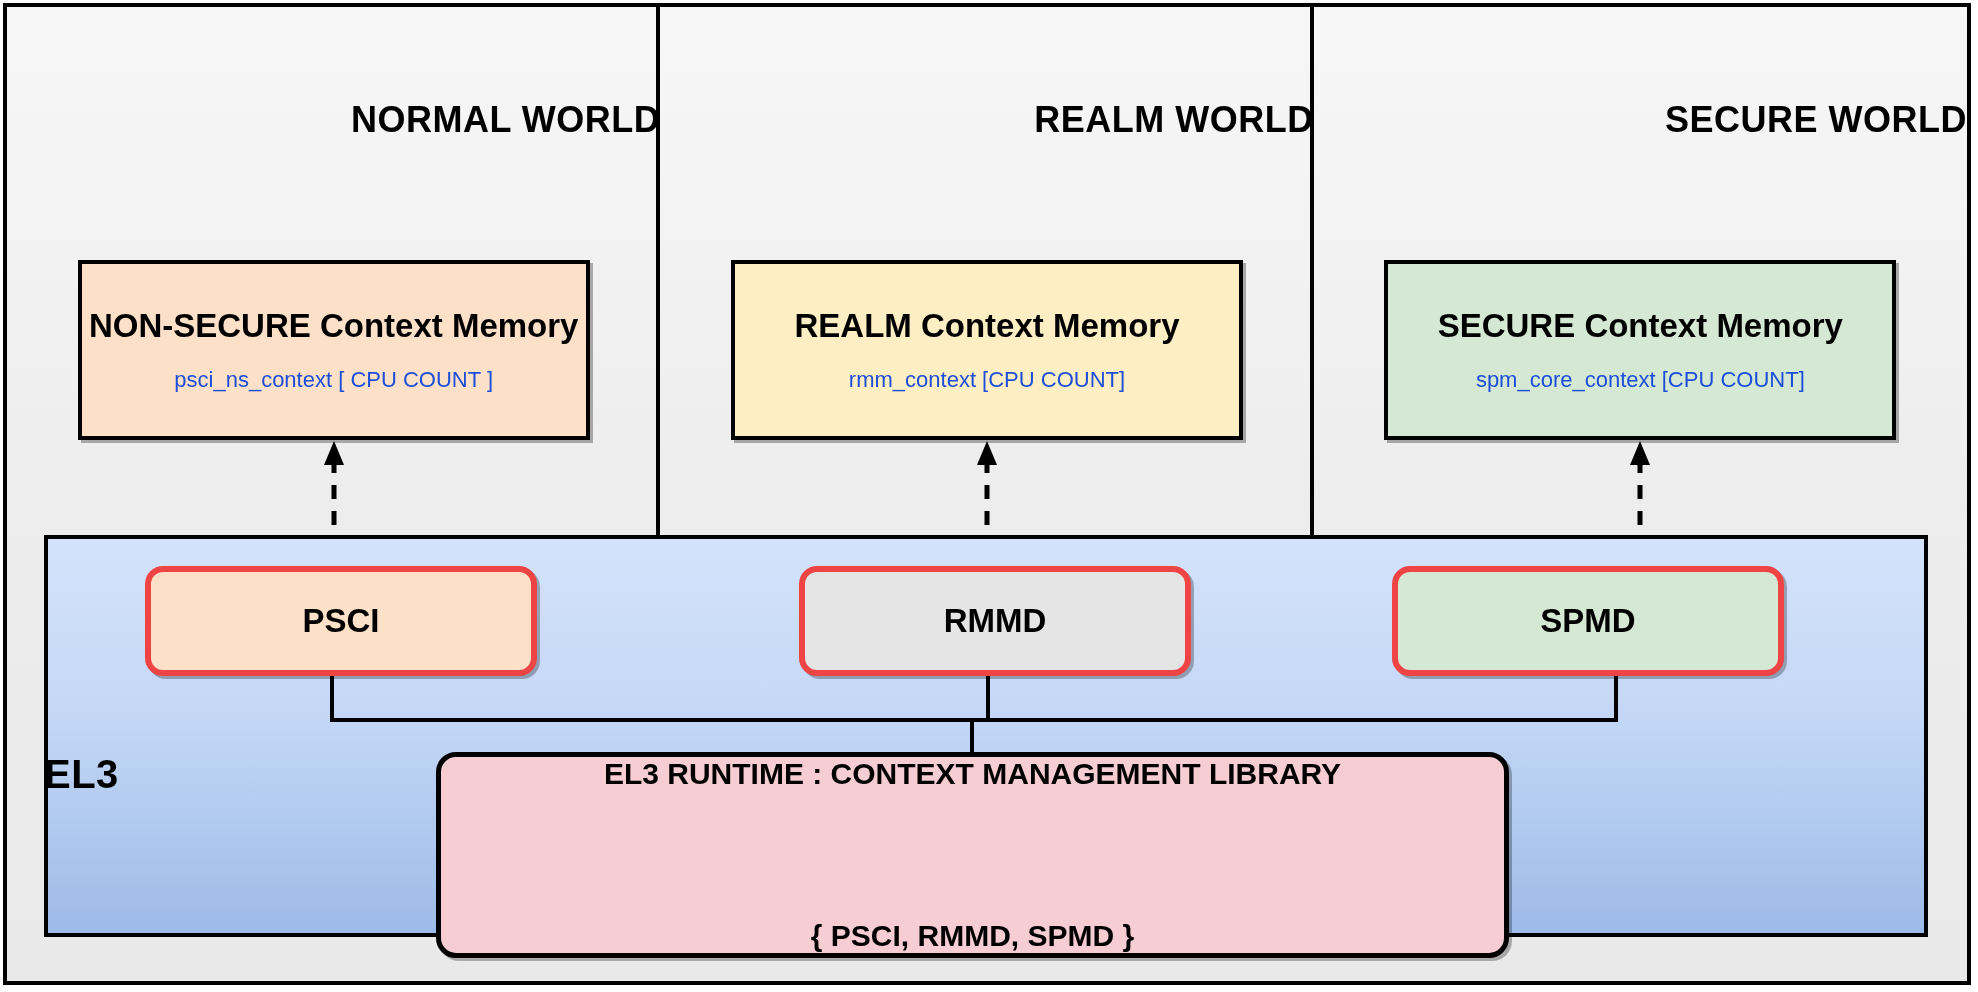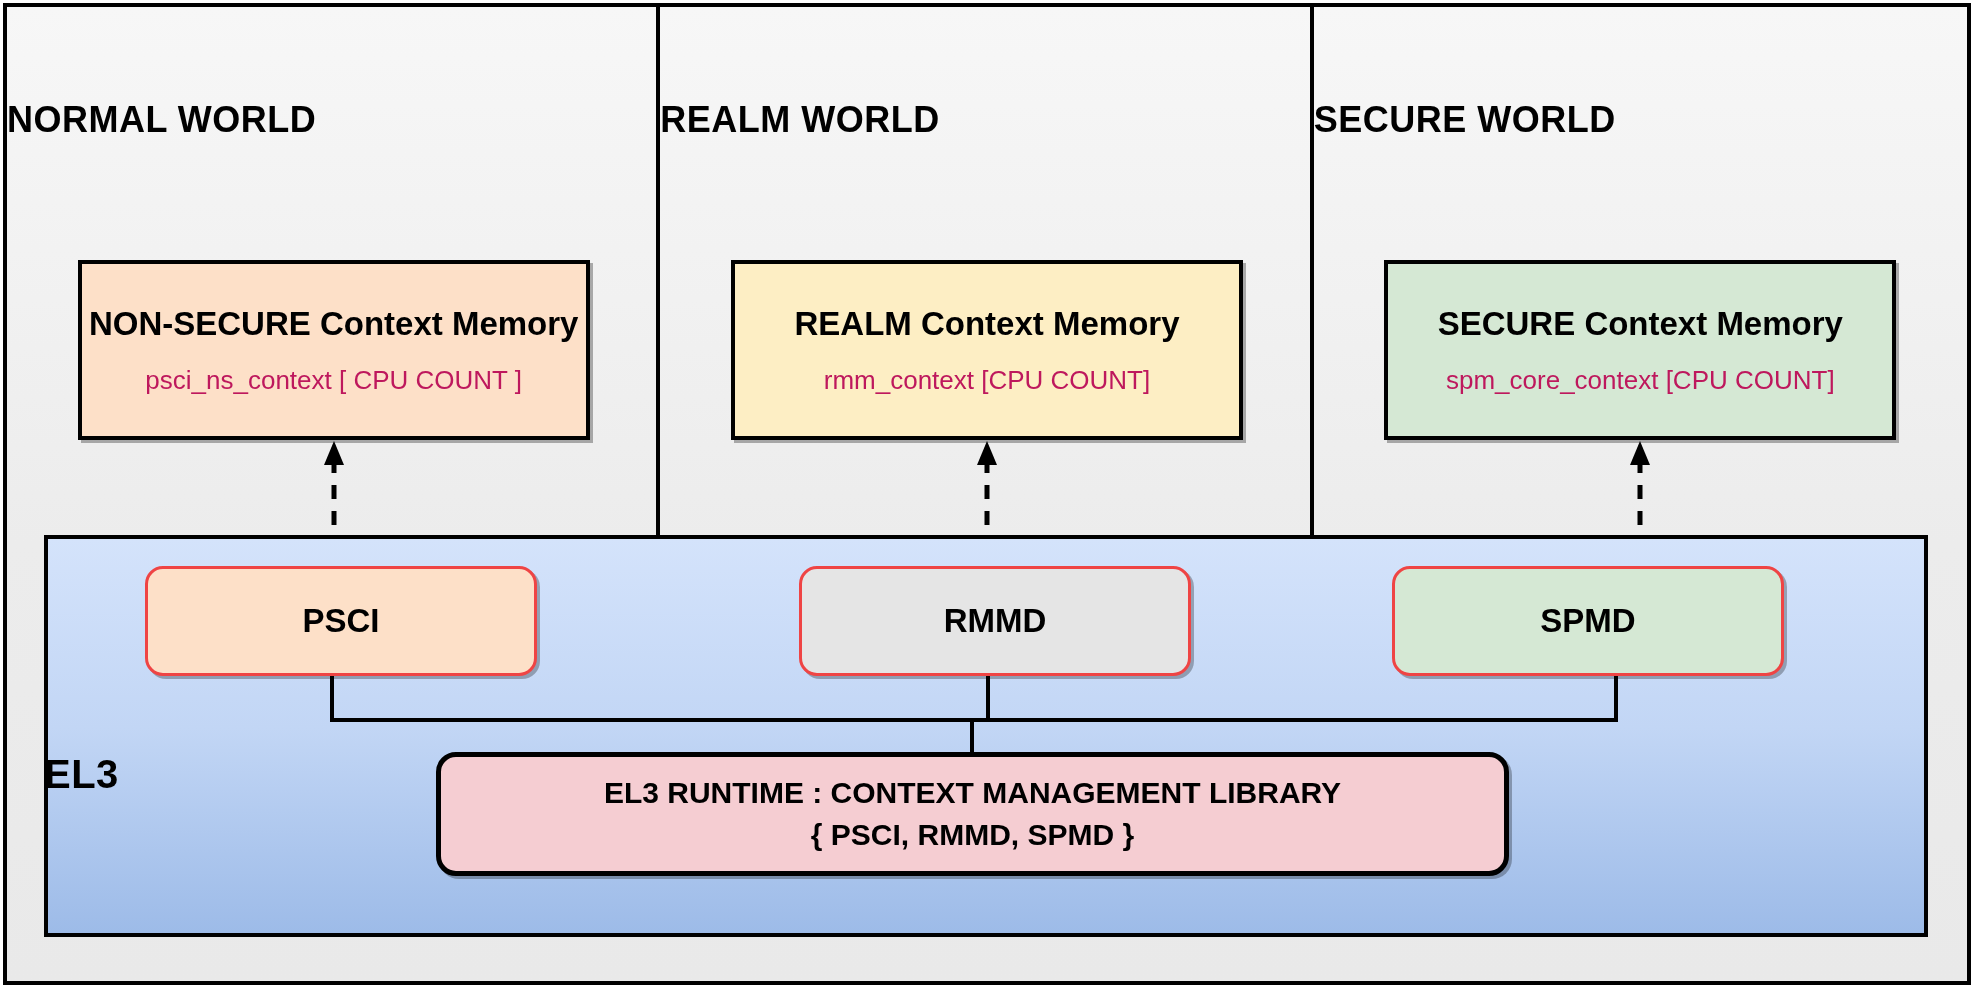--- a/index.html
+++ b/index.html
@@ -52,21 +52,21 @@
     top: 0;
     width: 4px;
     height: 100%;
     background: #000000;
   }
   .world-title {
     position: absolute;
     top: 92px;
     left: 0;
     right: 0;
-    text-align: left;
+    text-align: right;
     font-size: 36px;
     font-weight: bold;
     letter-spacing: 0.5px;
     color: #000000;
     white-space: nowrap;
   }
 
   
   .ctx-box {
     position: absolute;
@@ -89,23 +89,23 @@
   .ctx-box.secure  { background: #d5e8d4; }
 
   .ctx-title {
     font-size: 33px;
     font-weight: bold;
     color: #000000;
     text-align: center;
     white-space: nowrap;
   }
   .ctx-sub {
-    font-size: 26px;
+    font-size: 22px;
     font-weight: normal;
-    color: #be185d;
+    color: #1d4ed8;
     text-align: center;
     white-space: nowrap;
   }
 
   
   .dashed-arrow {
     position: absolute;
     top: 434px;
     left: 50%;
     transform: translateX(-50%);
@@ -134,21 +134,21 @@
     color: #000000;
     letter-spacing: 0.5px;
   }
 
   
   .disp {
     position: absolute;
     top: 566px;
     width: 392px;
     height: 110px;
-    border: 3px solid #ef4444;
+    border: 6px solid #ef4444;
     border-radius: 18px;
     box-sizing: border-box;
     display: flex;
     align-items: center;
     justify-content: center;
     font-size: 33px;
     font-weight: bold;
     color: #000000;
     box-shadow: 3px 3px 0 rgba(0,0,0,0.28);
   }
@@ -169,29 +169,29 @@
     background: #000000;
     height: 4px;
   }
 
   
   .lib-box {
     position: absolute;
     left: 436px;
     top: 752px;
     width: 1073px;
-    height: 124px;
+    height: 206px;
     border: 5px solid #000000;
     border-radius: 20px;
     box-sizing: border-box;
     background: #f5cdd2;
     display: flex;
     flex-direction: column;
     align-items: center;
-    justify-content: center;
+    justify-content: space-between;
     gap: 8px;
     box-shadow: 3px 3px 0 rgba(0,0,0,0.28);
   }
   .lib-line {
     font-size: 30px;
     font-weight: bold;
     color: #000000;
     text-align: center;
     white-space: nowrap;
   }

